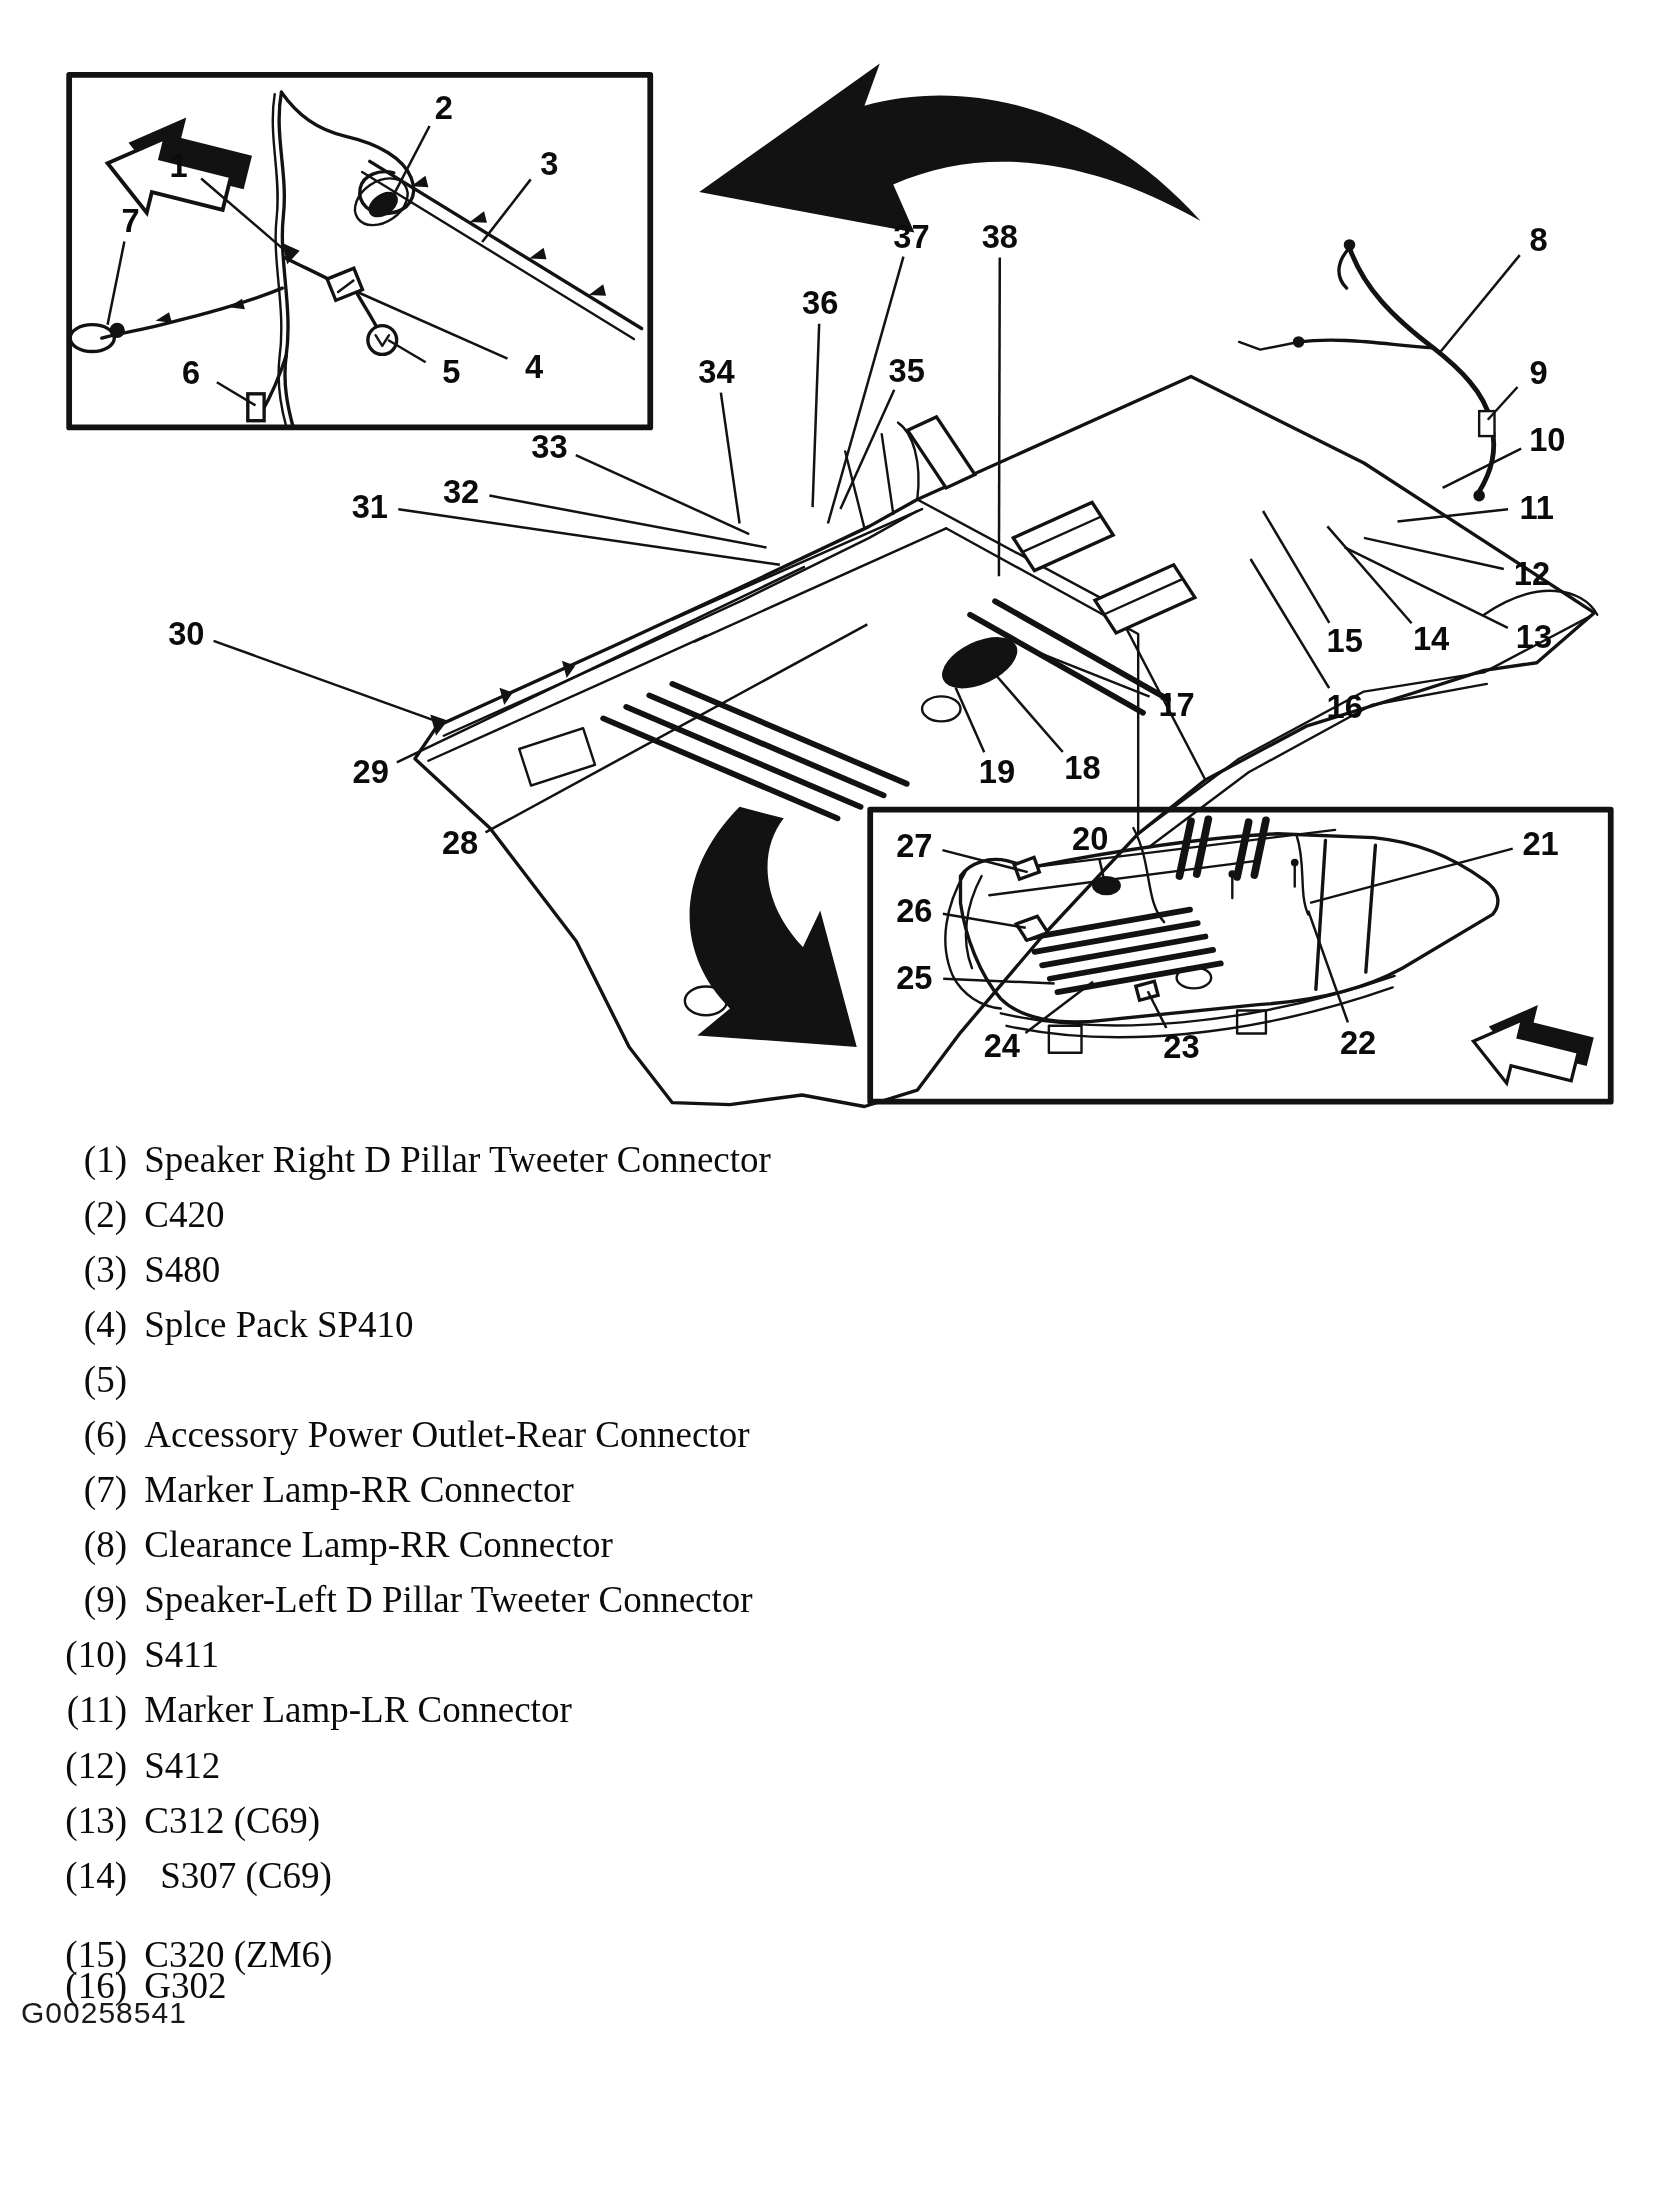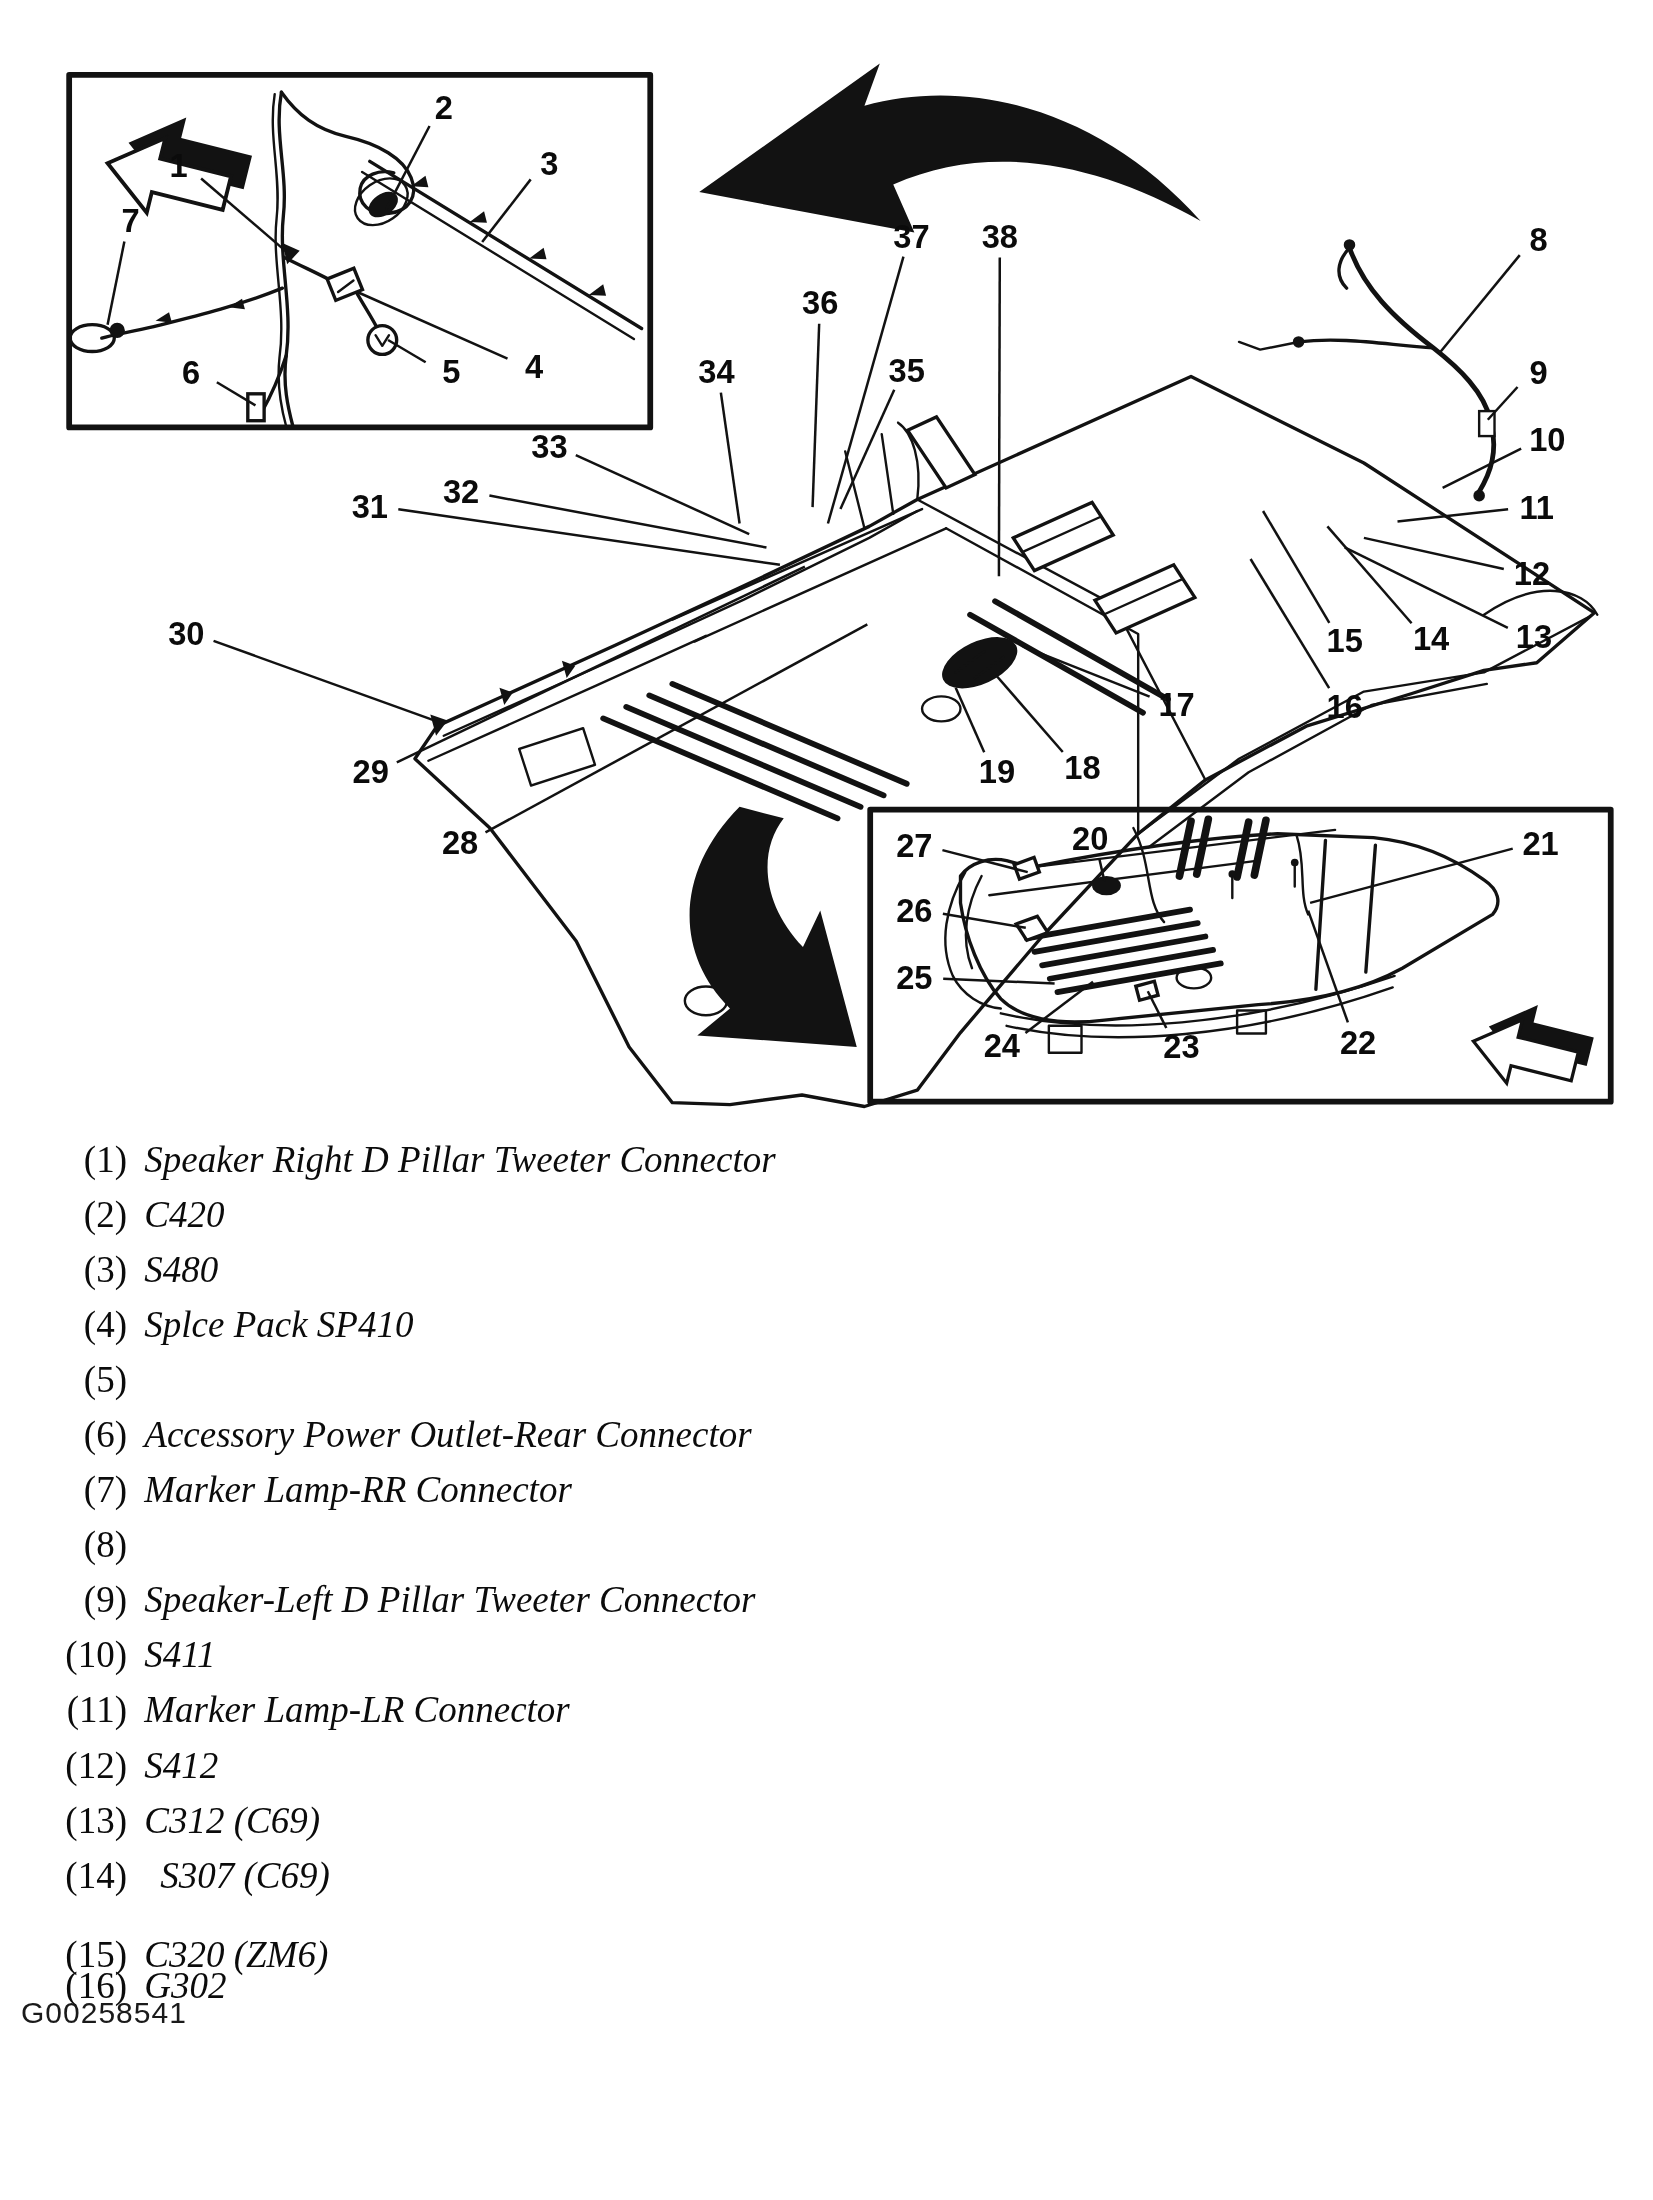--- a/index.html
+++ b/index.html
@@ -9,21 +9,21 @@
   .art{stroke:#121212;fill:none;stroke-linecap:round;stroke-linejoin:round;}
   .thin{stroke-width:2.5;}
   .mid{stroke-width:3.5;}
   .thick{stroke-width:6;}
   .blk{fill:#121212;stroke:none;}
   .wht{fill:#ffffff;stroke:#121212;}
   #legend{position:absolute;left:0;top:1132px;width:1057px;}
   .row{position:absolute;left:0;height:55px;display:flex;align-items:center;
        font-size:37px;line-height:55px;white-space:nowrap;}
   .row .num{display:inline-block;width:127px;text-align:right;}
-  .row .lbl{margin-left:17.3px;font-style:italic;}
+  .row .lbl{margin-left:17.3px;}
   #figid{position:absolute;left:21px;top:1996px;font-family:"Liberation Sans",sans-serif;
          font-size:30px;letter-spacing:1px;color:#1a1a1a;}
 </style>
 </head>
 <body>
 
 <div id="page">
 
   <svg id="diagram" width="1653" height="1119" viewBox="0 0 1721 1165">
 
@@ -257,20 +257,21 @@
       <div class="row" style="top: 275px;">
         <span class="num">(6)</span>
         <span class="lbl">Accessory Power Outlet-Rear Connector</span>
       </div>
       <div class="row" style="top: 330px;">
         <span class="num">(7)</span>
         <span class="lbl">Marker Lamp-RR Connector</span>
       </div>
       <div class="row" style="top: 385px;">
         <span class="num">(8)</span>
+        <span class="lbl">Clearance Lamp-RR Connector</span>
       </div>
       <div class="row" style="top: 440px;">
         <span class="num">(9)</span>
         <span class="lbl">Speaker-Left D Pillar Tweeter Connector</span>
       </div>
       <div class="row" style="top: 495px;">
         <span class="num">(10)</span>
         <span class="lbl">S411</span>
       </div>
       <div class="row" style="top: 550px;">

